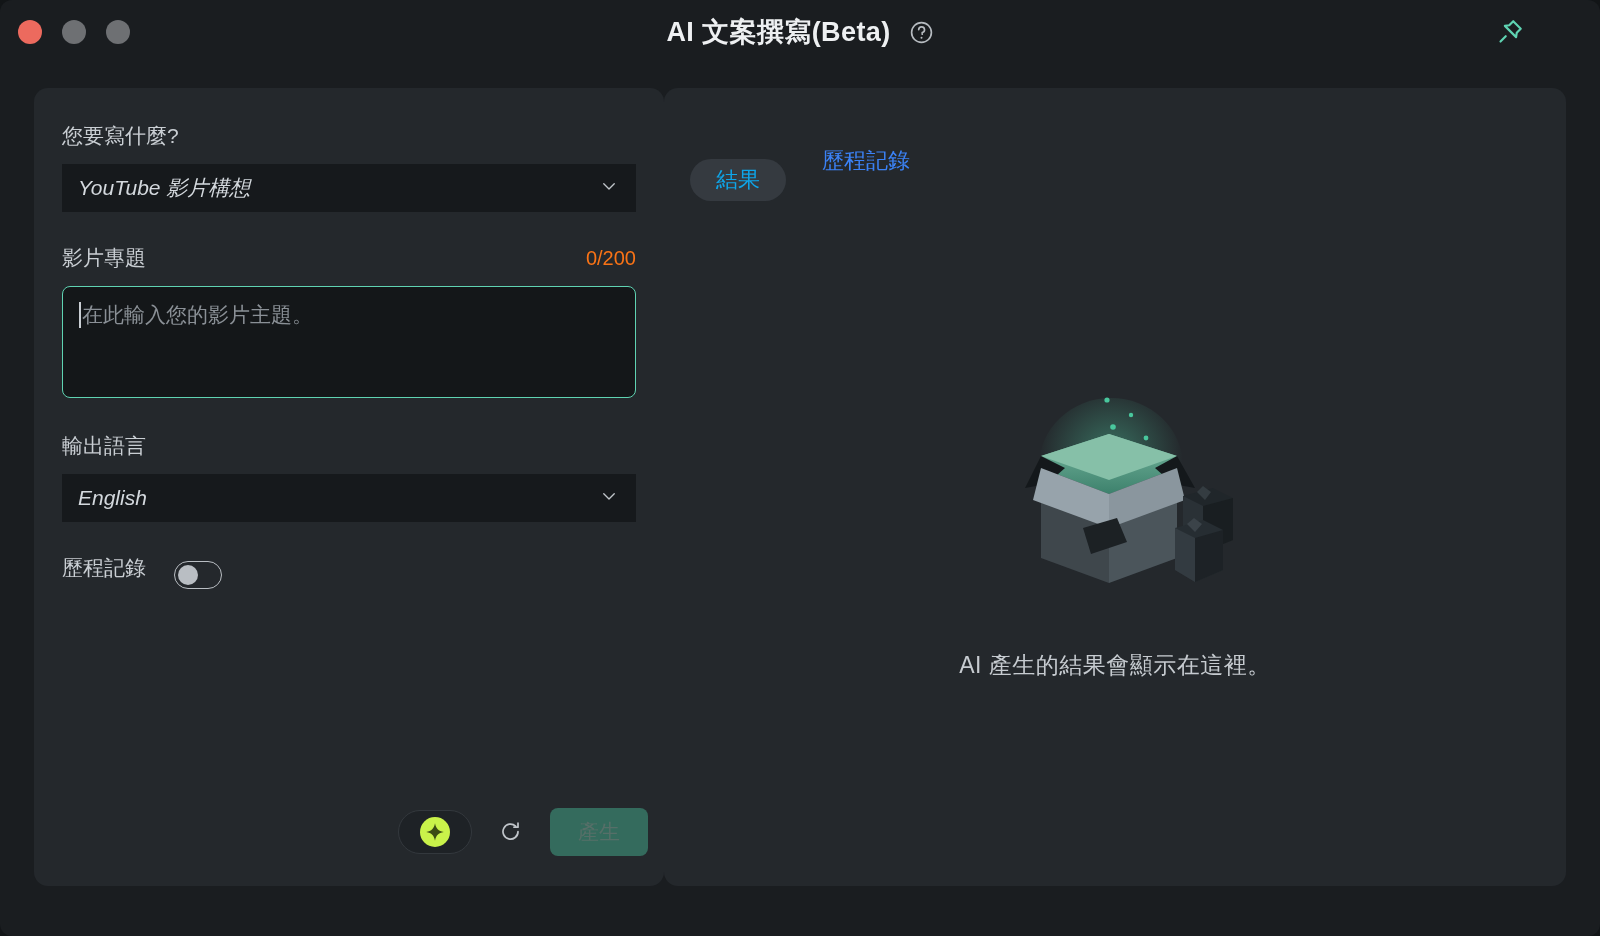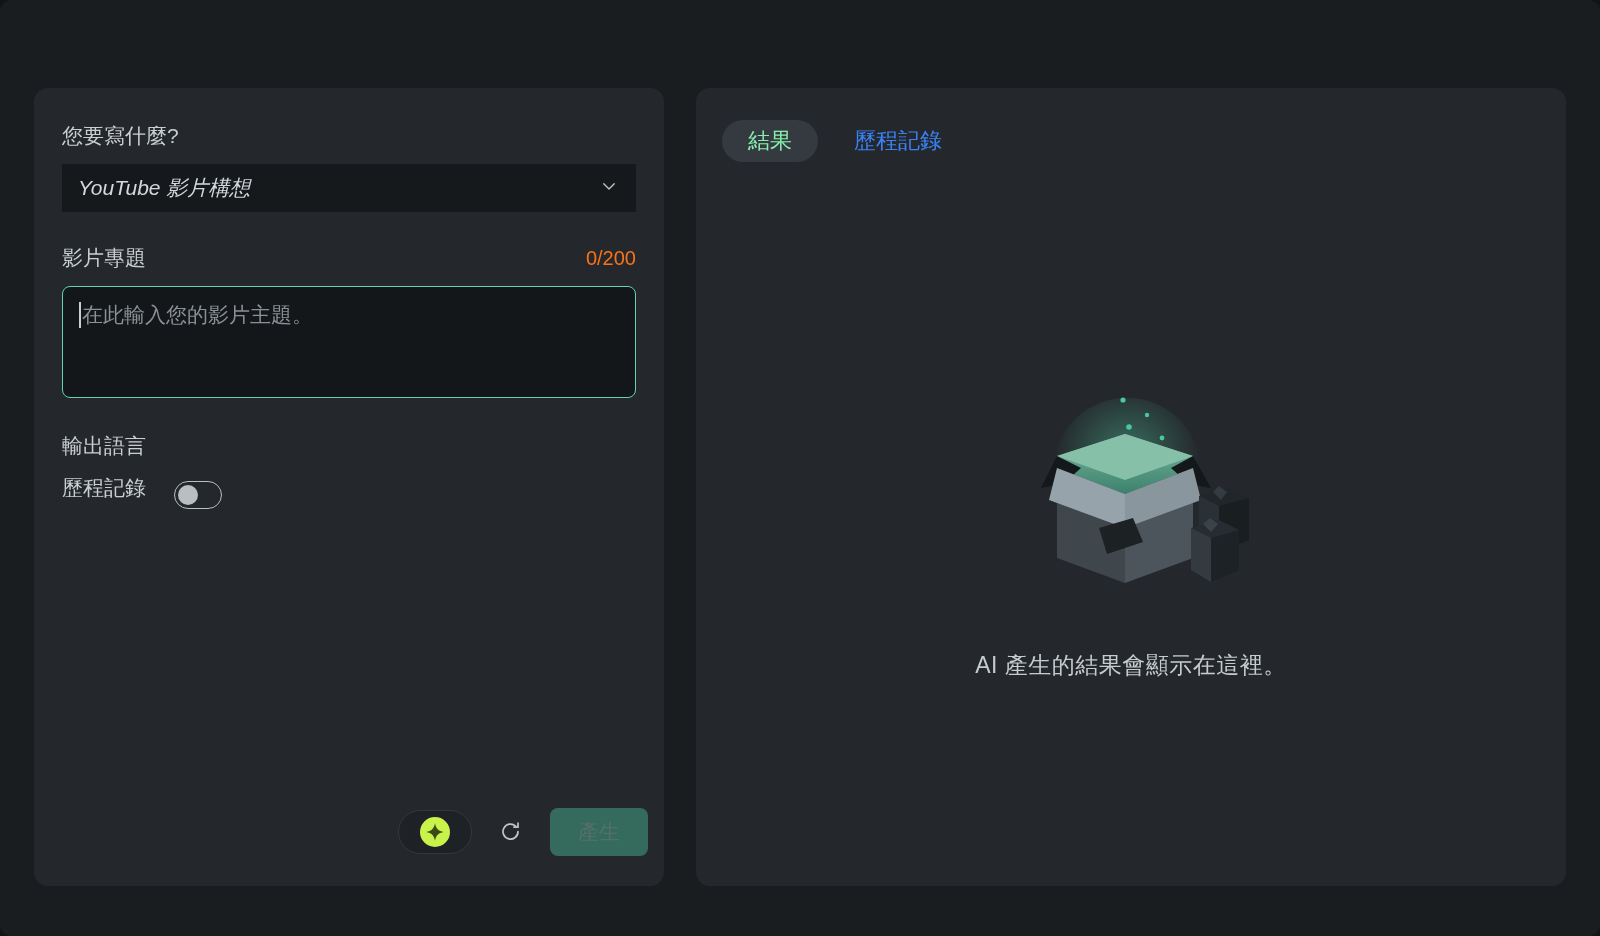--- a/index.html
+++ b/index.html
@@ -69,21 +69,20 @@
     display: flex; align-items: center; justify-content: center;
   }
 
   
   .body {
     position: absolute;
     left: 0; top: 64px;
     width: 1600px;
     height: 872px;
     display: flex;
-    gap: 32px;
     padding: 24px 34px 50px 34px;
   }
 
   .panel {
     background: #24282c;
     border-radius: 14px;
   }
   .panel-left {
     width: 630px;
     flex: none;
@@ -234,21 +233,22 @@
   .tab {
     height: 42px;
     padding: 0 26px;
     border-radius: 21px;
     display: flex;
     align-items: center;
     font-size: 22px;
   }
   .tab.active {
     background: #353a40;
-    color: #86efac;
+    color: #0ea5e9;
+    margin-top: 39px;
   }
   .tab.inactive {
     color: #3b82f6;
   }
 
   .empty-state {
     position: absolute;
     left: 0; right: 0;
     top: 280px;
     display: flex;
@@ -261,20 +261,46 @@
     font-size: 23px;
     color: #c6cbd0;
     letter-spacing: .5px;
   }
 </style>
 </head>
 <body>
 
 <div class="window">
 
+  <div class="titlebar">
+
+    <div class="traffic">
+      <div class="dot red"></div>
+      <div class="dot gray1"></div>
+      <div class="dot gray2"></div>
+    </div>
+
+    <div class="title-center">
+      <div class="win-title">AI 文案撰寫(Beta)</div>
+      <span class="help-icon">
+        <svg width="25" height="25" viewBox="0 0 24 24" fill="none" stroke="#b6bbc0" stroke-width="1.6">
+          <circle cx="12" cy="12" r="9.5"></circle>
+          <path d="M9.3 9.2a2.8 2.8 0 1 1 3.4 2.9v1.5" stroke-linecap="round"></path>
+          <circle cx="12" cy="17" r="0.95" fill="#b6bbc0" stroke="none"></circle>
+        </svg>
+      </span>
+    </div>
+
+    <div class="pin-btn">
+      <svg width="30" height="30" viewBox="0 0 24 24" fill="none" stroke="#5fd3b2" stroke-width="1.7" stroke-linecap="round" stroke-linejoin="round">
+        <path d="M14.6 3.4 L20.6 9.4 L17.4 12.6 L16.9 16.1 L7.9 7.1 L11.4 6.6 Z"></path>
+        <line x1="8.6" y1="15.4" x2="4.4" y2="19.6"></line>
+      </svg>
+    </div>
+  </div>
 
   <div class="body">
 
     <div class="panel panel-left">
 
       <div class="field-label">您要寫什麼?</div>
 
       <div class="select">
         <span class="select-value">YouTube 影片構想</span>
         <span class="chevron">
@@ -289,20 +315,28 @@
         <span class="counter">0/200</span>
       </div>
 
       <div class="textarea">
         <span class="caret"></span>
         <span class="placeholder">在此輸入您的影片主題。</span>
       </div>
 
       <div class="field-label">輸出語言</div>
 
+      <div class="select">
+        <span class="select-value">English</span>
+        <span class="chevron">
+          <svg width="18" height="18" viewBox="0 0 24 24" fill="none" stroke="#c0c5ca" stroke-width="1.8" stroke-linecap="round" stroke-linejoin="round">
+            <polyline points="5,9 12,16 19,9"></polyline>
+          </svg>
+        </span>
+      </div>
 
       <div class="toggle-row">
         <span class="field-label">歷程記錄</span>
         <span class="toggle">
           <span class="knob"></span>
         </span>
       </div>
 
       <div class="actions">
         <div class="credit-pill">

